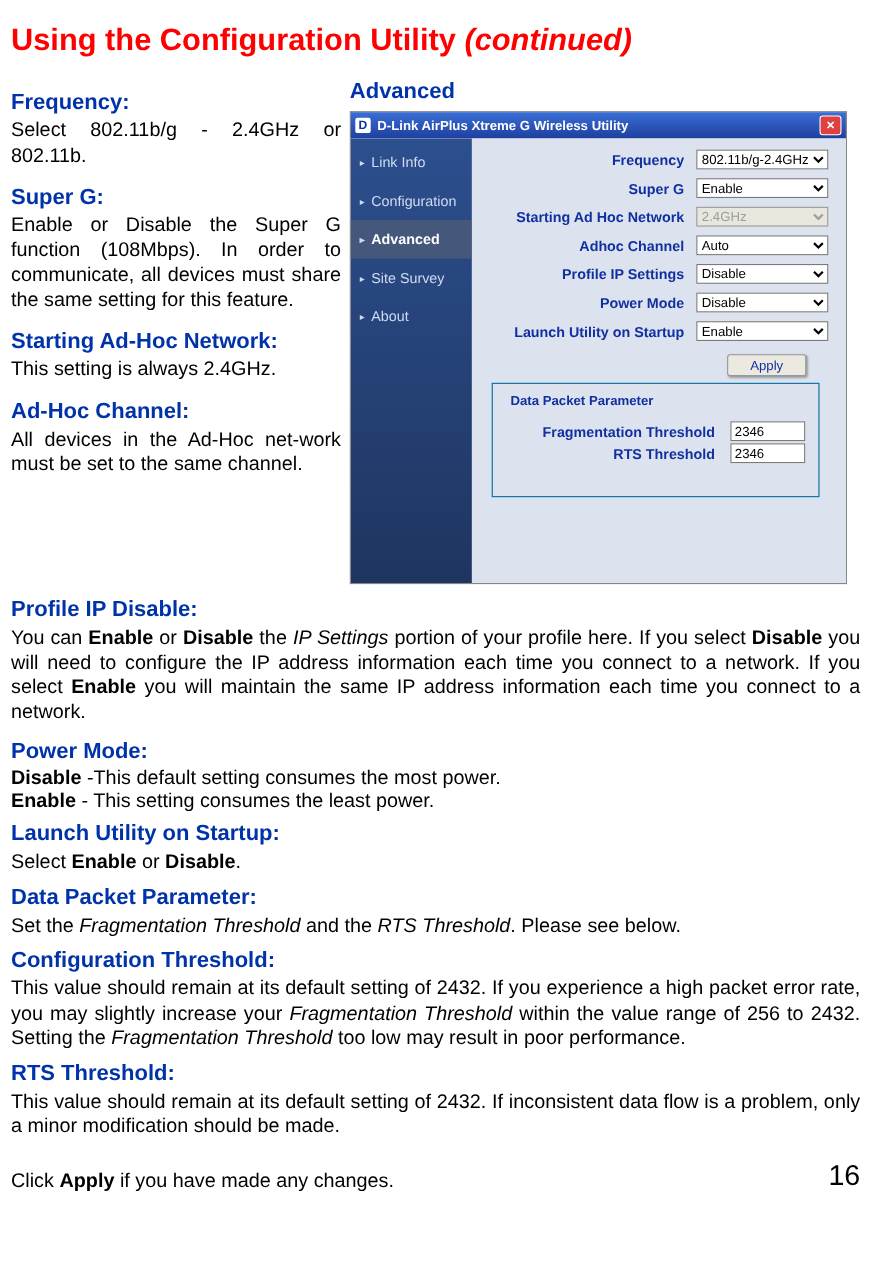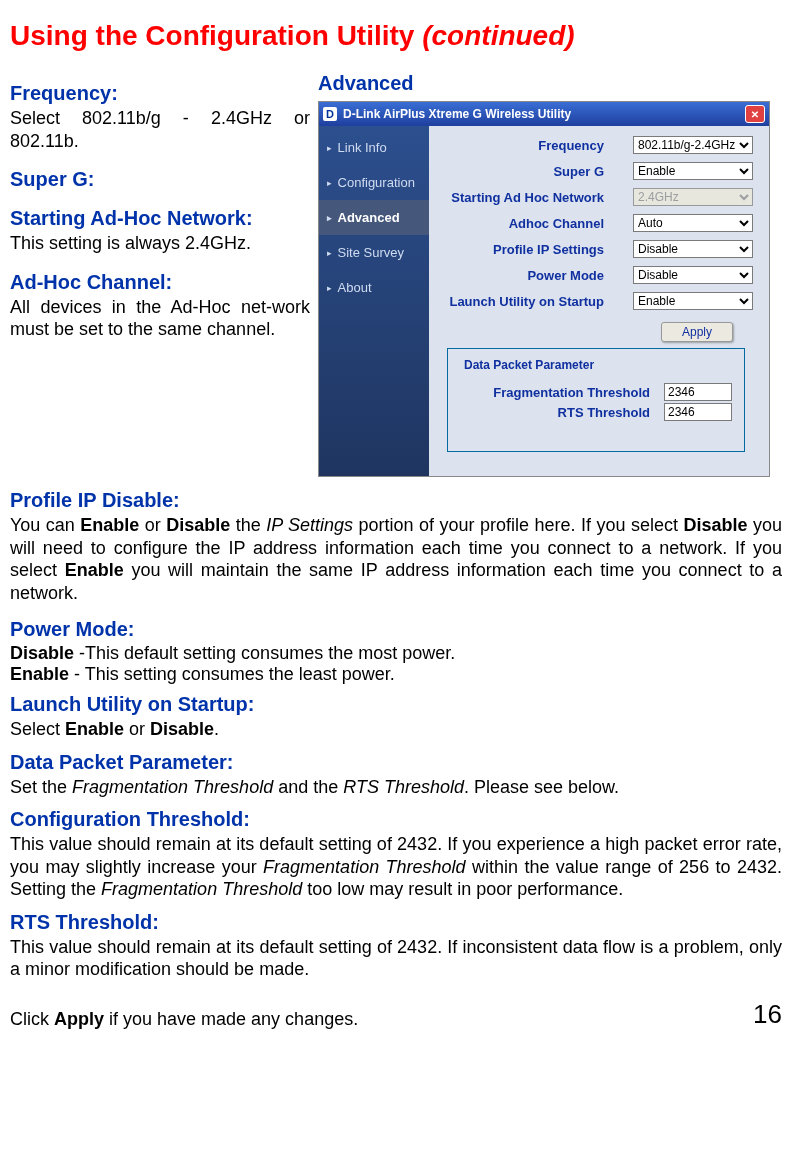--- a/index.html
+++ b/index.html
@@ -74,21 +74,21 @@
     background: #e04040;
     color: #fff;
     width: 18px; height: 16px;
     display:inline-flex; align-items:center; justify-content:center;
     border: 1px solid #fff;
     border-radius: 3px;
     font-size: 10px;
     font-weight: bold;
     cursor: pointer;
   }
-  .win-body { display:flex; background:#dce3ee; height: 350px; }
+  .win-body { display:flex; background:#dce3ee; height: 404px; }
   .sidebar {
     width: 110px;
     background: linear-gradient(to bottom, #2c4f8e, #1f3560);
     display: flex;
     flex-direction: column;
     padding-top: 4px;
   }
   .sidebar .nav {
     color: #cfdbf0;
     font-size: 13px;
@@ -117,21 +117,21 @@
   .field-row {
     display:flex;
     align-items:center;
     justify-content: flex-end;
     margin-bottom: 8px;
   }
   .field-row .flabel {
     color: #1030a0;
     font-weight: bold;
     font-size: 13px;
-    margin-right: 29px;
+    margin-right: 11px;
     text-align: left;
   }
   .field-row select {
     font-size: 12px;
     width: 120px;
     background: #fff;
     border: 1px solid #7a7a7a;
   }
   .field-row select.disabled { background:#ece9d8; color:#808080; }
   .apply-row {
@@ -205,20 +205,21 @@
 <div class="page-title">
   <span>Using the Configuration Utility </span><span class="italic">(continued)</span>
 </div>
 
 <div class="body-row">
   <div class="left-col">
     <div class="section-head">Frequency:</div>
     <div class="section-body">Select 802.11b/g - 2.4GHz or 802.11b.</div>
 
     <div class="section-head" style="margin-top:16px">Super G:</div>
+    <div class="section-body">Enable or Disable the Super G function (108Mbps). In order to communicate, all devices must share the same setting for this feature.</div>
 
     <div class="section-head" style="margin-top:16px">Starting Ad-Hoc Network:</div>
     <div class="section-body">This setting is always 2.4GHz.</div>
 
     <div class="section-head" style="margin-top:16px">Ad-Hoc Channel:</div>
     <div class="section-body">All devices in the Ad-Hoc net-work must be set to the same channel.</div>
   </div>
 
   <div class="right-col">
     <div class="advanced-label">Advanced</div>

